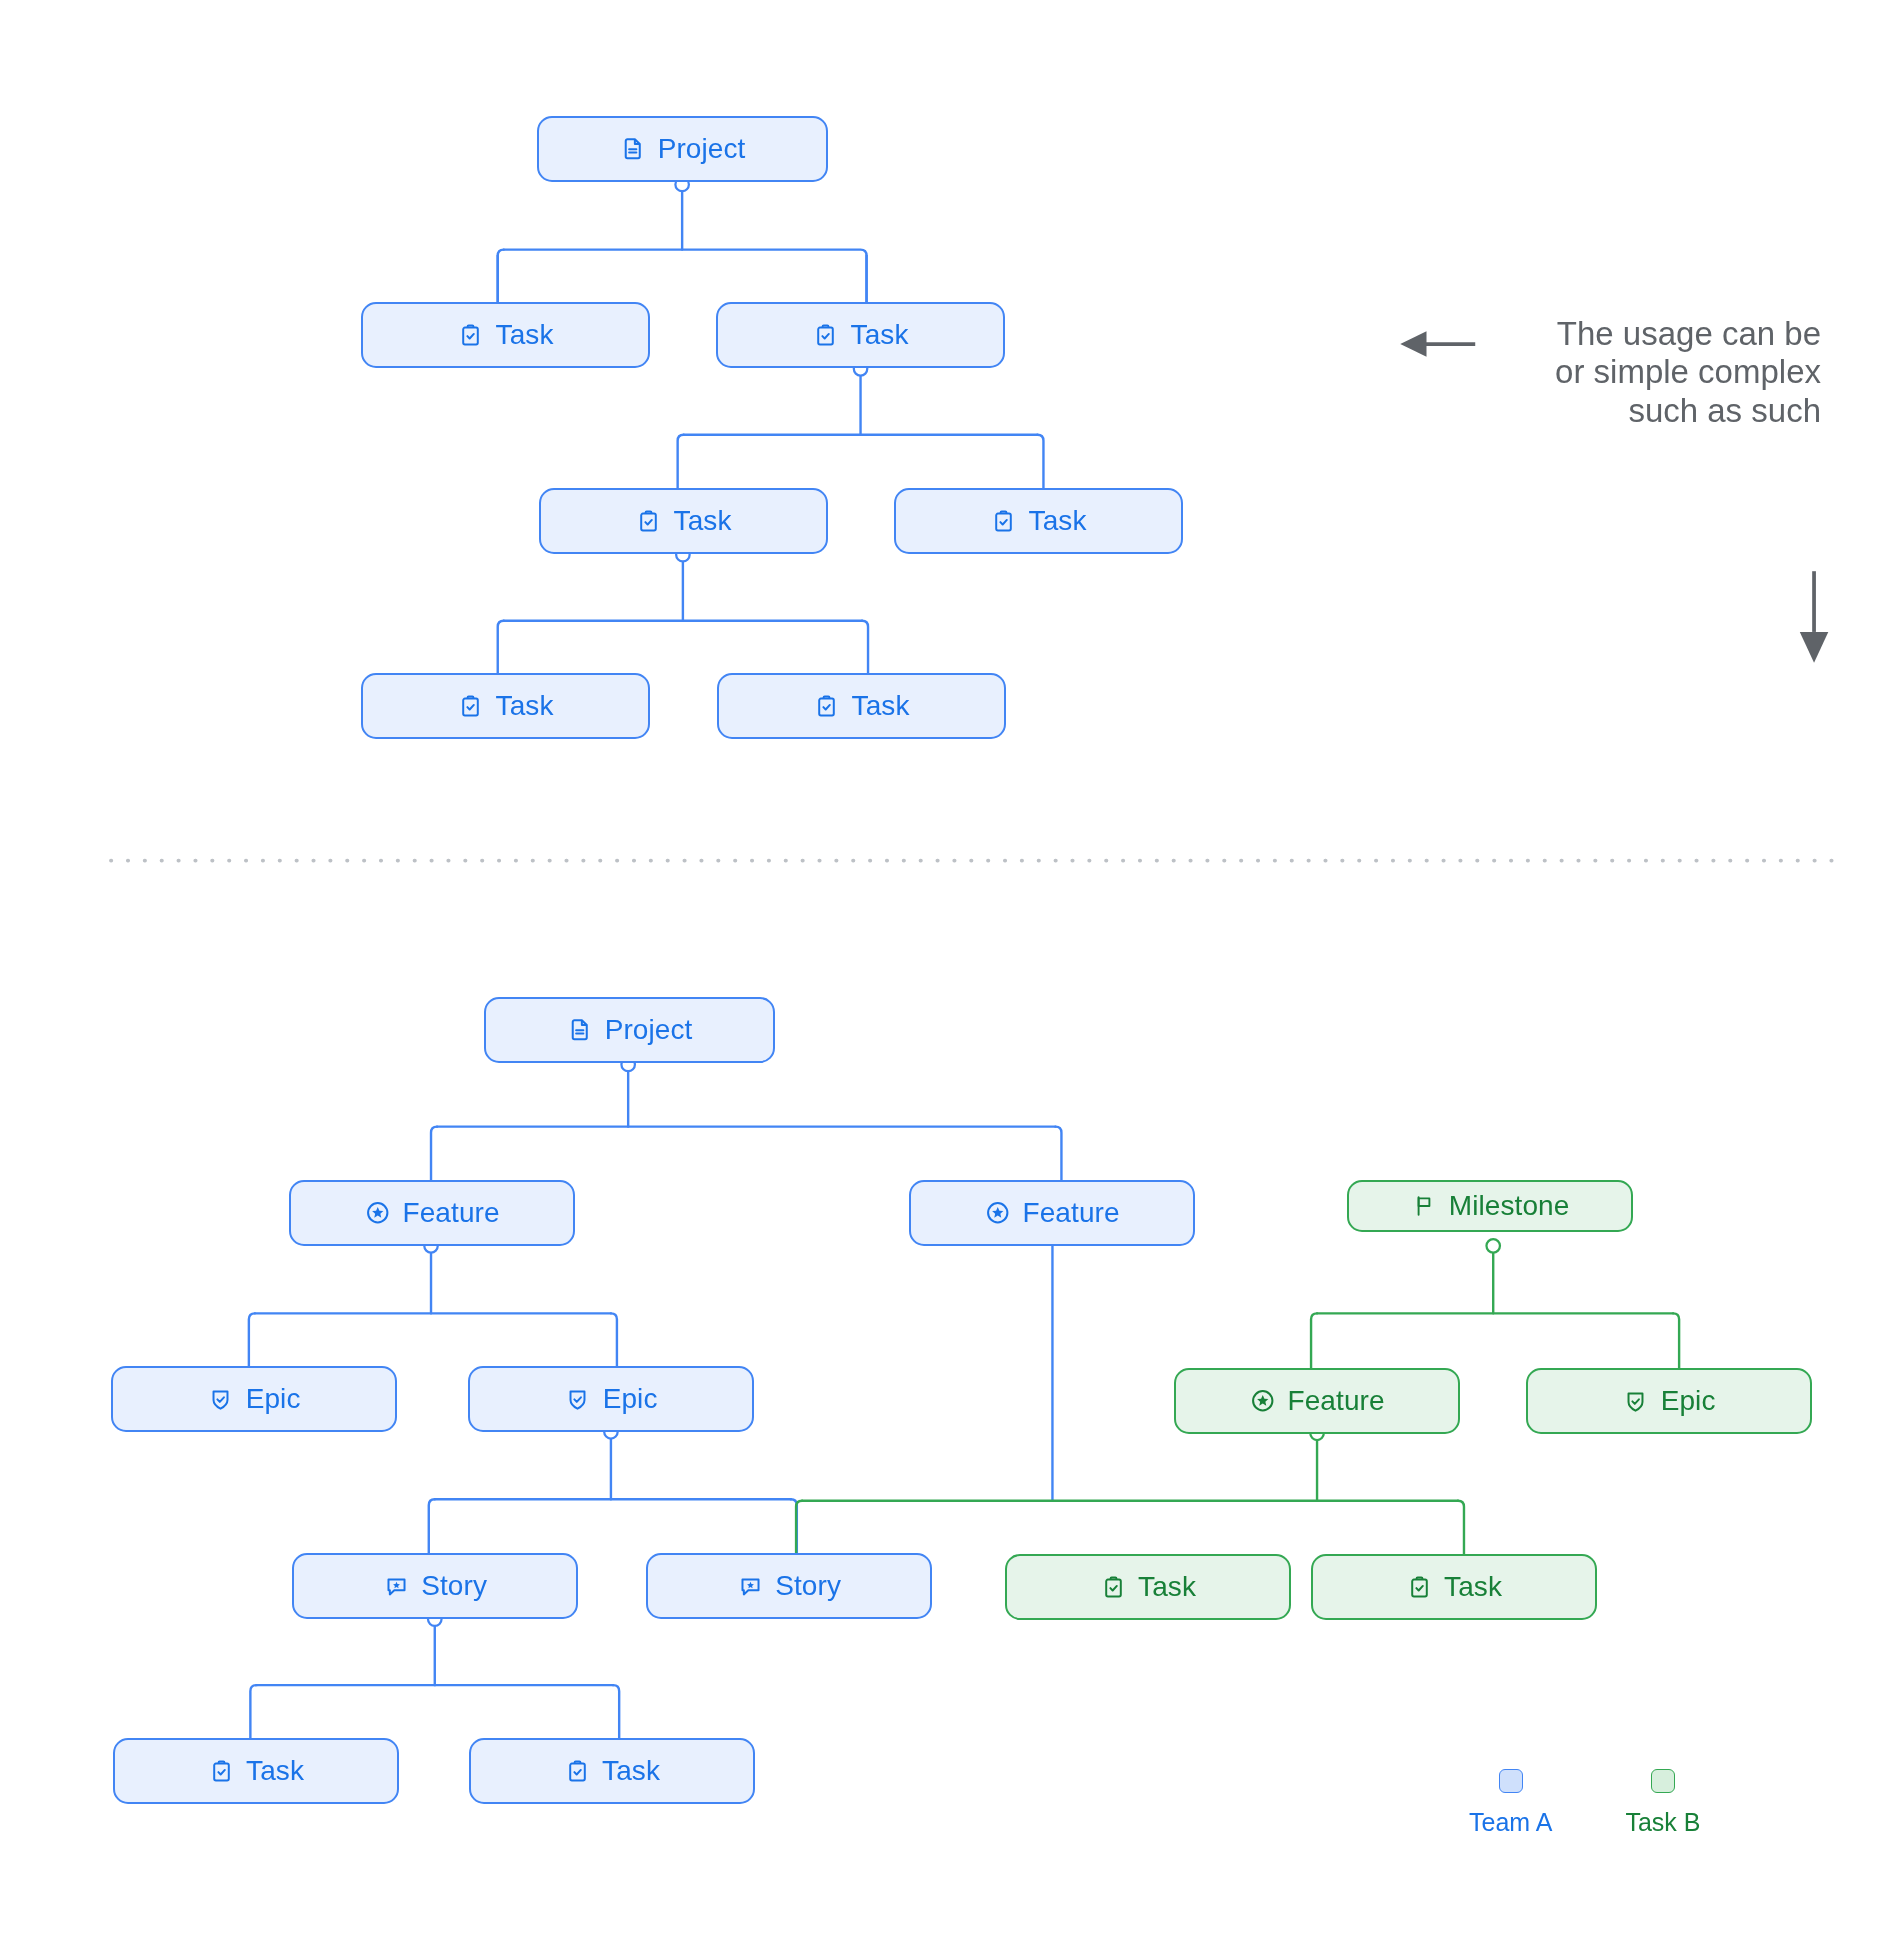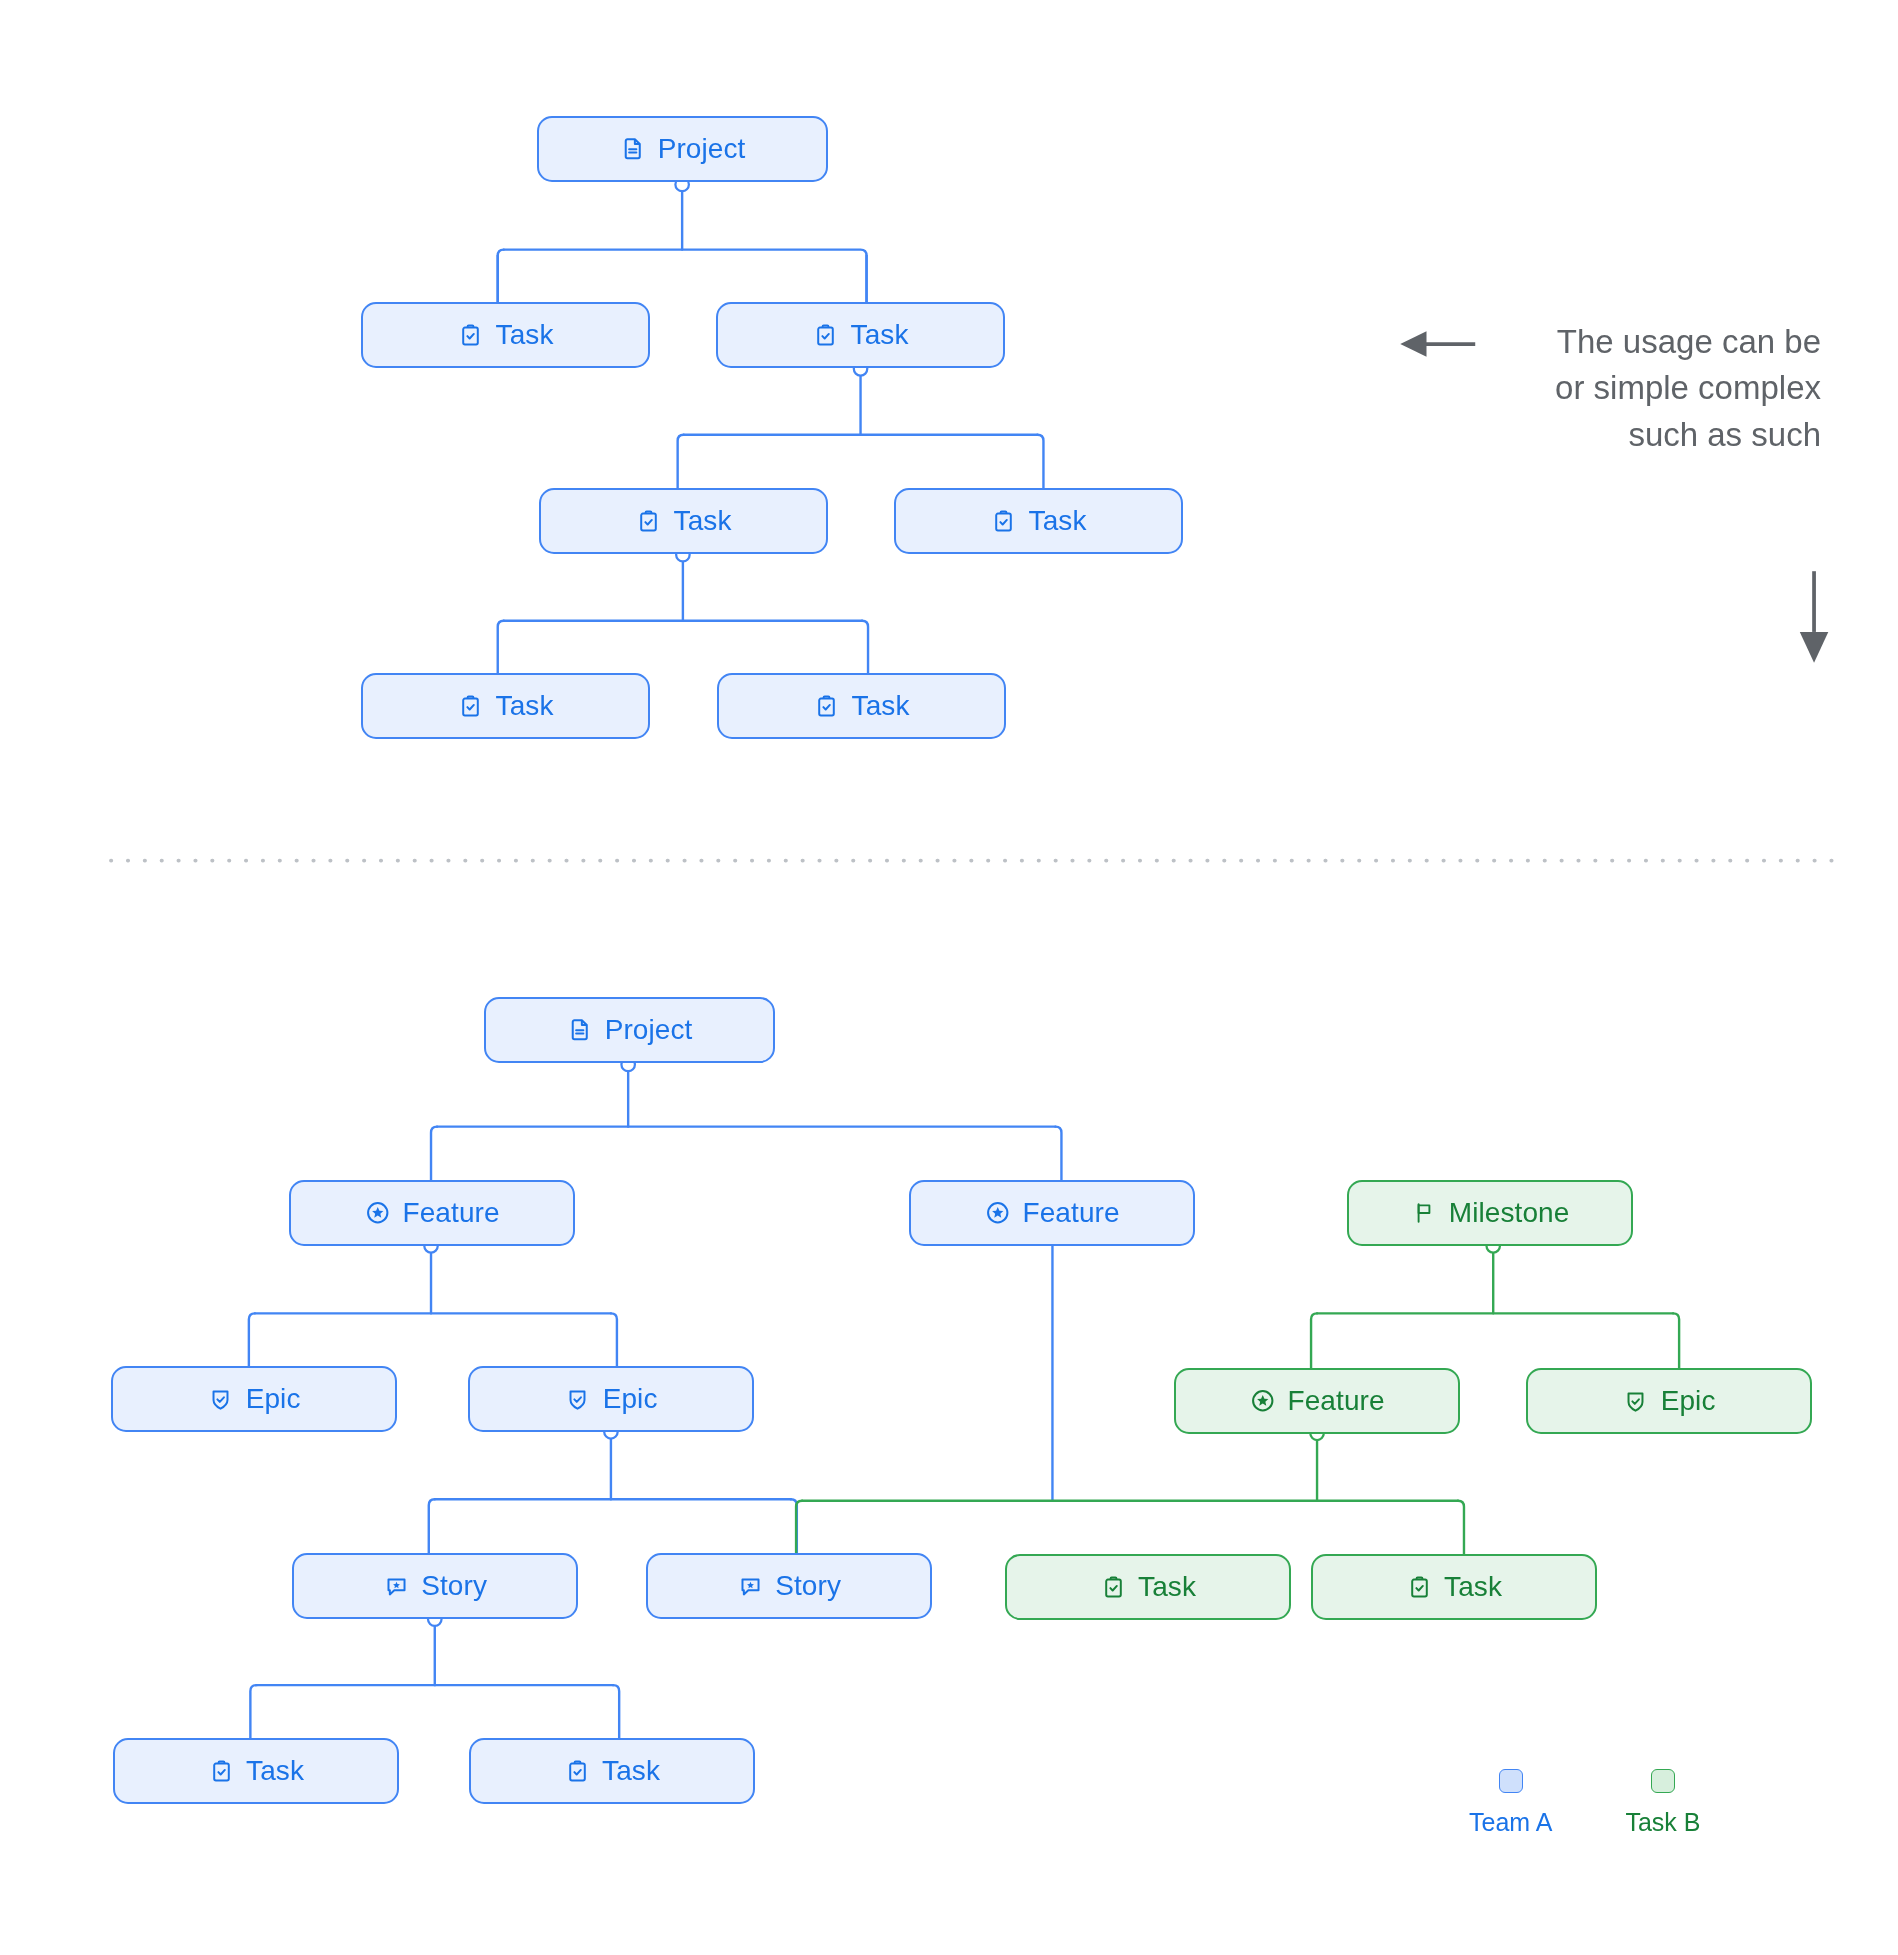--- a/index.html
+++ b/index.html
@@ -20,21 +20,21 @@
   .node .ico{display:inline-flex;align-items:center;justify-content:center;
              margin-right:11.2px;width:27px;height:27px;}
   .node .ico svg{display:block;}
 
   .blue{background:#e8f0fe;border-color:#4285f4;color:#1a73e8;}
   .green{background:#e6f4ea;border-color:#34a853;color:#188038;}
 
   
   #annotation{position:absolute;color:#5f6368;font-size:33px;line-height:1.16;
               text-align:right;}
-  #annotation .ln{display:block;white-space:nowrap;margin-top:8px;}
+  #annotation .ln{display:block;white-space:nowrap;}
 
   
   #legend{position:absolute;display:flex;align-items:center;gap:73px;}
   .lg-item{display:flex;align-items:center;gap:15px;font-size:25px;flex-direction:column;}
   .lg-sw{width:24px;height:24px;border-radius:6px;border:1.5px solid;box-sizing:border-box;}
   .lg-a{color:#1a73e8;}
   .lg-a .lg-sw{background:#cfe0fc;border-color:#4285f4;}
   .lg-b{color:#188038;}
   .lg-b .lg-sw{background:#d7efdd;border-color:#34a853;}
 </style>
@@ -237,21 +237,21 @@
   <div class="node blue" style="left:909px;top:1180px;width:286px;height:66px;">
     <span class="ico">
       <svg width="25.5" height="25.5" viewBox="0 0 24 24" fill="none" stroke="currentColor" stroke-width="1.9">
         <circle cx="12" cy="12" r="9.1"></circle>
         <polygon fill="currentColor" stroke="none" points="12,6.6 13.55,10.1 17.3,10.45 14.45,12.95 15.3,16.7 12,14.7 8.7,16.7 9.55,12.95 6.7,10.45 10.45,10.1"></polygon>
       </svg>
     </span>
     <span>Feature</span>
   </div>
 
-  <div class="node green" style="left:1347px;top:1180px;width:286px;height:66px;">
+  <div class="node green" style="left:1347px;top:1180px;width:286px;height:52px;">
     <span class="ico">
       <svg width="24" height="24" viewBox="0 0 24 24" fill="none" stroke="currentColor" stroke-width="1.9" stroke-linejoin="round" stroke-linecap="round">
         <path d="M6.6 3.2v17.6"></path>
         <path d="M6.6 4.4h10.8v7.6H6.6z"></path>
       </svg>
     </span>
     <span>Milestone</span>
   </div>
 
   <div class="node blue" style="left:111px;top:1366px;width:286px;height:66px;">

